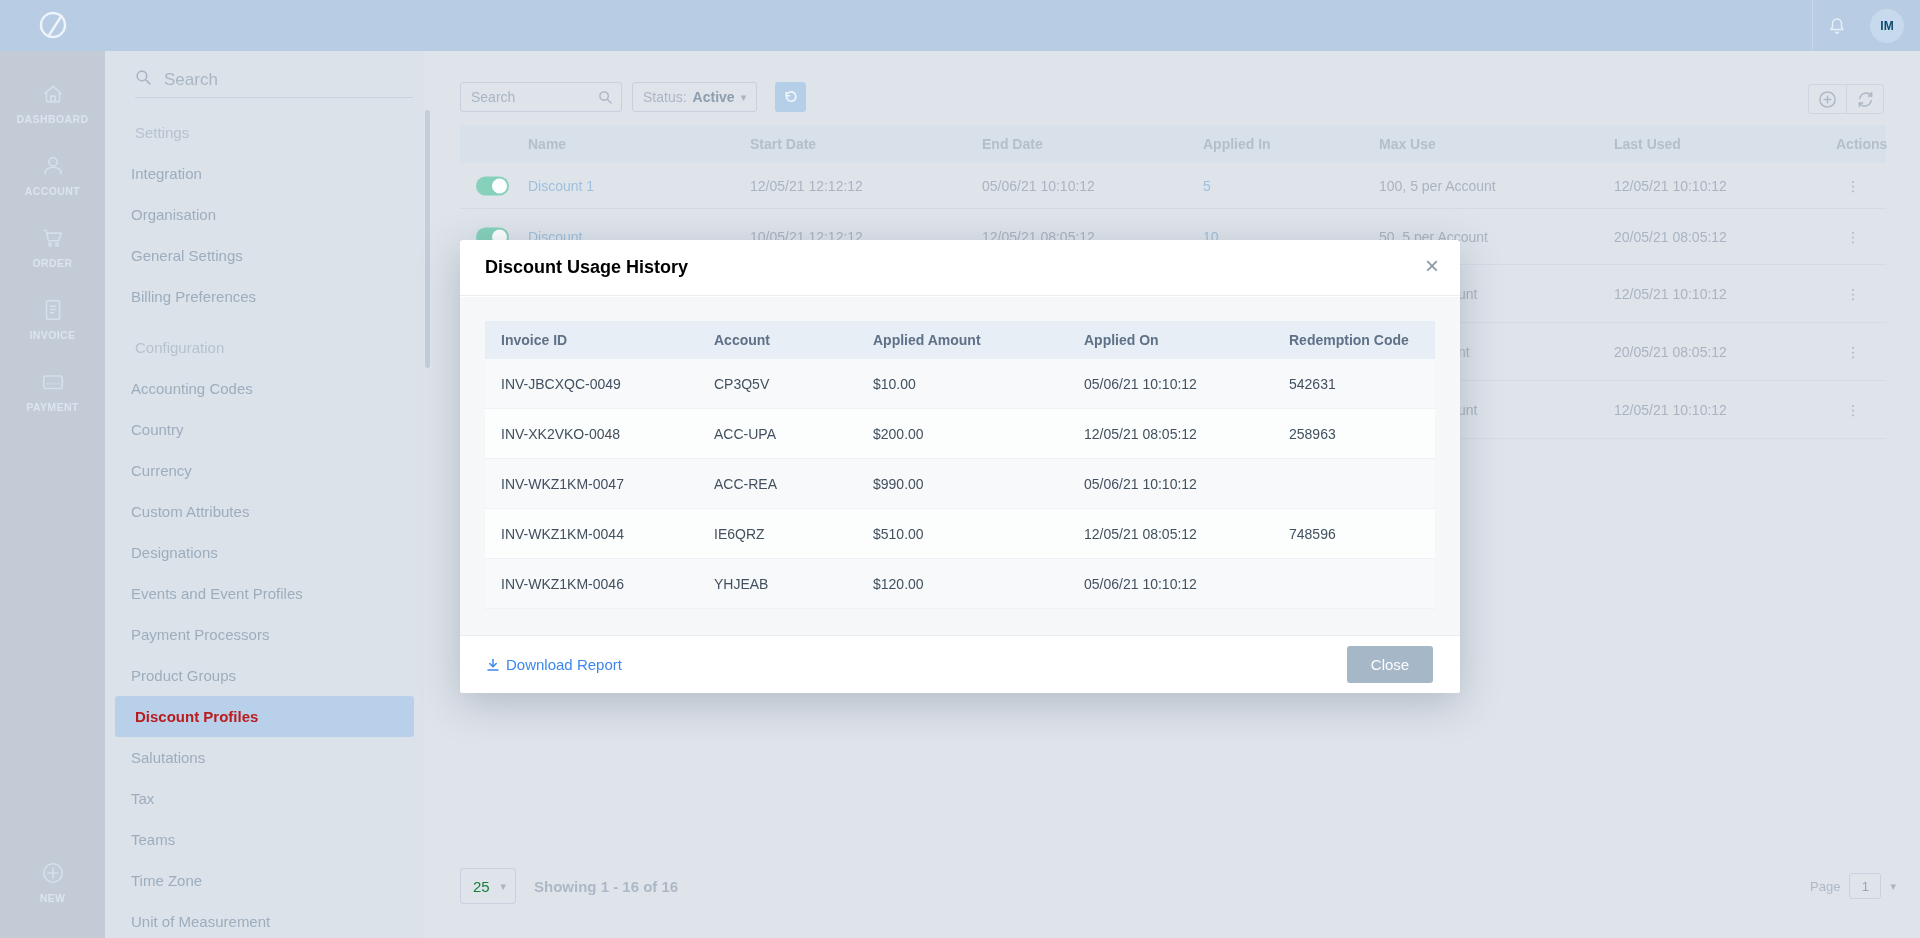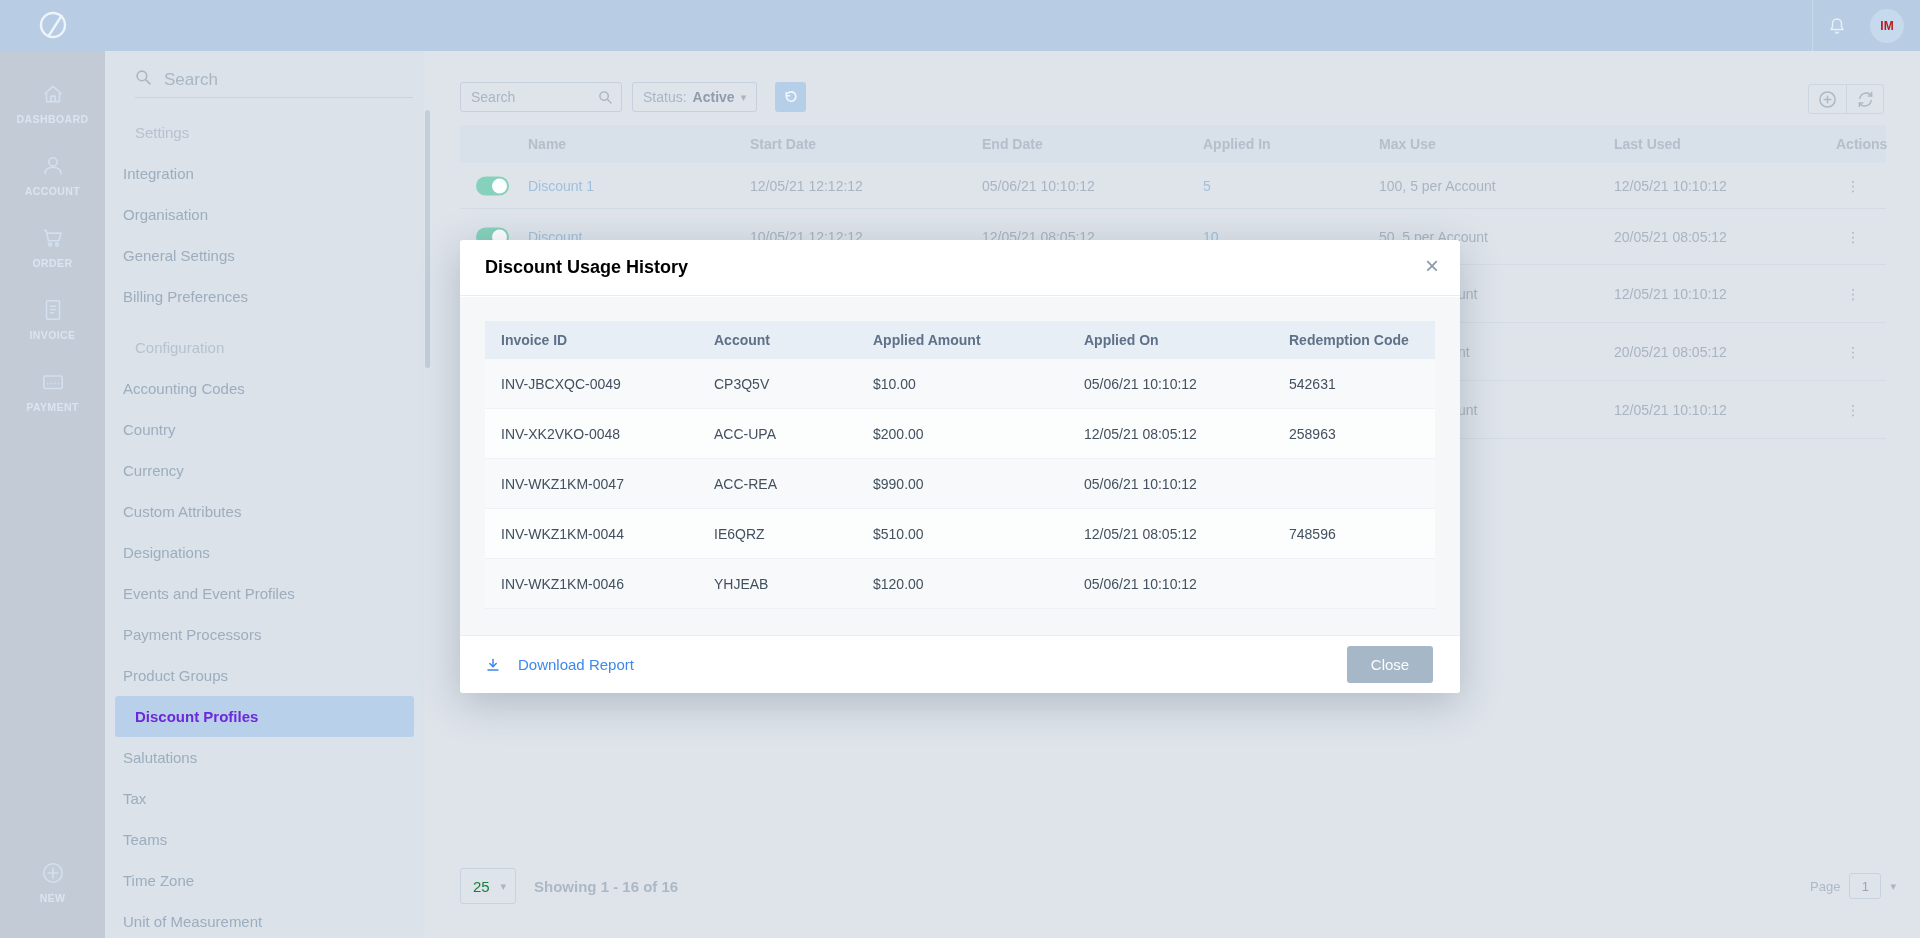--- a/index.html
+++ b/index.html
@@ -6,21 +6,21 @@
   html,body { width:1920px; height:938px; overflow:hidden; background:#dfe4eb;
     font-family:"Liberation Sans", sans-serif; -webkit-font-smoothing:antialiased; }
   .screen { position:relative; width:1920px; height:938px; }
 
   
   .topbar { position:absolute; left:0; top:0; width:1920px; height:51px; background:#b8cde3; z-index:2; }
   .logo { position:absolute; left:35px; top:8px; width:36px; height:36px; }
   .top-right { position:absolute; right:0; top:0; height:51px; display:flex; align-items:center; }
   .bell-wrap { width:48px; height:51px; display:flex; align-items:center; justify-content:center;
     border-left:1px solid rgba(255,255,255,0.25); cursor:pointer; }
-  .avatar { width:34px; height:34px; border-radius:50%; background:#c7d9ec; color:#b91c1c;
+  .avatar { width:34px; height:34px; border-radius:50%; background:#c7d9ec; color:#0c4a6e;
     font-size:12px; font-weight:700; display:flex; align-items:center; justify-content:center;
     margin:0 16px 0 10px; cursor:pointer; }
 
   
   .rail { position:absolute; left:0; top:51px; width:105px; height:887px; background:#c2cbd6; z-index:2; }
   .rail-top { position:absolute; top:16px; left:0; width:105px; }
   .rail-bottom { position:absolute; bottom:20px; left:0; width:105px; }
   .rail-item { height:72px; display:flex; flex-direction:column; align-items:center; justify-content:center; cursor:pointer; }
   .rail-item svg { display:block; }
   .rail-label { margin-top:6px; font-size:10.5px; font-weight:700; letter-spacing:.4px; color:#dbe4f0; }
@@ -33,23 +33,23 @@
   .tab-label { font-size:15px; color:#8fa1b5; }
   .tab-close { position:absolute; right:-12px; top:2px; font-size:15px; color:#b3bfcb; cursor:pointer; line-height:1; }
   .panel-search { position:absolute; left:30px; top:62px; width:278px; height:36px;
     display:flex; align-items:center; gap:12px; border-bottom:1px solid #c9d3de; }
   .panel-search input { border:none; outline:none; background:transparent; font-size:17px;
     color:#8fa1b5; width:220px; font-family:"Liberation Sans",sans-serif; }
   .panel-search input::placeholder { color:#a9b6c4; }
   .menu { position:absolute; left:0; top:112px; width:319px; }
   .mh { height:41px; line-height:41px; padding-left:30px; font-size:15px; color:#b6c2cf; }
   .mh.gap { margin-top:10px; }
-  .mi { height:41px; line-height:41px; padding-left:18px; font-size:15px; color:#9dadbe; cursor:pointer; }
+  .mi { height:41px; line-height:41px; padding-left:26px; font-size:15px; color:#9dadbe; cursor:pointer; }
   .mi.sel { background:#b9d0ea; margin:0 10px; padding-left:20px; border-radius:3px;
-    color:#6d28d9; font-weight:700; }
+    color:#b91c1c; font-weight:700; }
   .panel-scrollbar { position:absolute; left:320px; top:110px; width:5px; height:258px;
     background:#c3cedb; border-radius:3px; cursor:pointer; }
 
   
   .content { position:absolute; left:424px; top:51px; width:1496px; height:887px; background:#dfe4eb; }
   .toolbar { position:absolute; left:36px; top:31px; height:30px; display:flex; gap:10px; }
   .tsearch { width:162px; height:30px; border:1px solid #c6d1dd; border-radius:3px;
     display:flex; align-items:center; padding:0 8px 0 10px; }
   .tsearch input { border:none; outline:none; background:transparent; width:120px; font-size:14px;
     color:#9aa8b8; font-family:"Liberation Sans",sans-serif; }
@@ -102,21 +102,21 @@
   .mtable { width:950px; }
   .mt-row { display:flex; height:50px; align-items:center; }
   .mt-head { height:38px; background:#e8eef5; }
   .mt-head .mc { font-size:14px; font-weight:700; color:#5e7188; }
   .mc { padding-left:16px; font-size:14px; color:#42505f; }
   .w0 { width:213px; } .w1 { width:159px; } .w2 { width:211px; } .w3 { width:205px; } .w4 { width:162px; }
   .zr1 { background:#f7f9fa; border-bottom:1px solid #eef1f5; }
   .zr2 { background:#fcfdfd; border-bottom:1px solid #eef1f5; }
   .m-foot { position:absolute; left:0; bottom:0; width:1000px; height:58px; background:#fff;
     border-top:1px solid #e9edf1; border-radius:0 0 3px 3px; display:flex; align-items:center; padding:0 27px 0 25px; }
-  .dl { display:flex; align-items:center; gap:17px; color:#3d87ee; font-size:15px; cursor:pointer; }
+  .dl { display:flex; align-items:center; gap:5px; color:#3d87ee; font-size:15px; cursor:pointer; }
   .m-close-btn { margin-left:auto; width:86px; height:37px; background:#a6b7c8; color:#fbfdfe;
     border:none; border-radius:3px; font-size:15px; font-family:"Liberation Sans",sans-serif; cursor:pointer; }
 </style>
 </head>
 <body>
 
 <div class="screen">
 
   <div class="topbar">
     <div class="logo">

